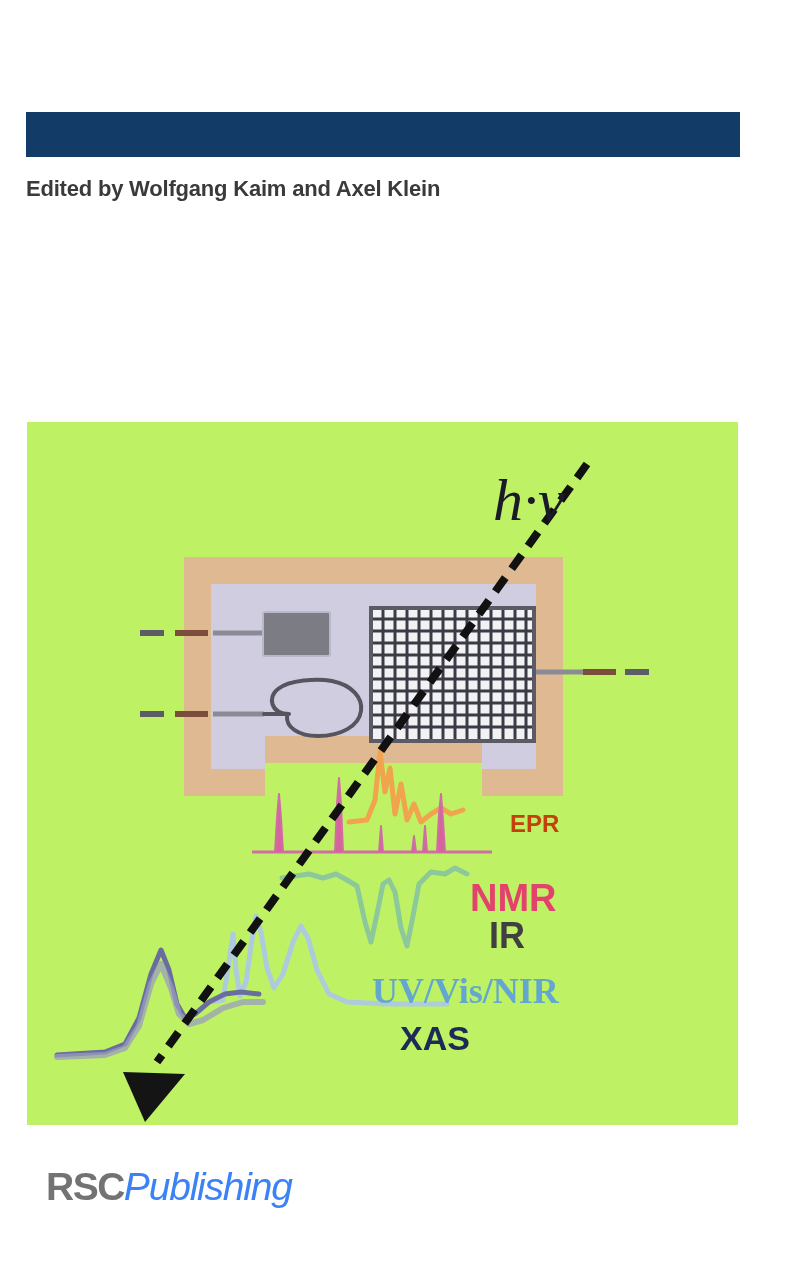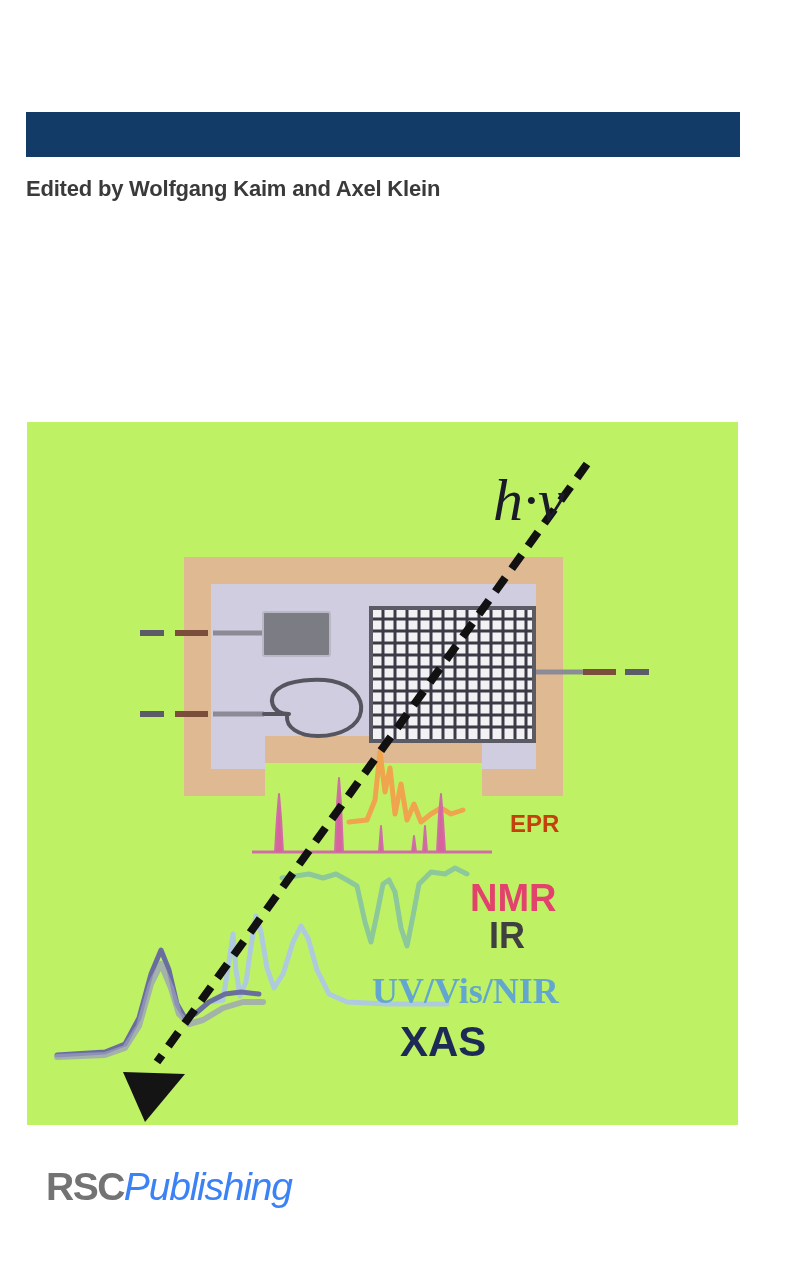--- a/index.html
+++ b/index.html
@@ -83,21 +83,21 @@
     position: absolute;
     font-family: "Liberation Sans", sans-serif;
     font-weight: 700;
     white-space: nowrap;
     line-height: 1;
   }
   .tech-epr   { left: 510px; top: 812px; font-size: 24px; color: #c2410c; }
   .tech-nmr   { left: 470px; top: 861px; font-size: 38px; color: #e2436d; margin-top: 18px; }
   .tech-ir    { left: 489px; top: 918px; font-size: 36px; color: #404040; }
   .tech-uv    { left: 372px; top: 973px; font-size: 36px; color: #63a6cf; font-family: Liberation Serif, serif; }
-  .tech-xas   { left: 400px; top: 1021px; font-size: 42px; color: #1c2a55; }
+  .tech-xas   { left: 400px; top: 1021px; font-size: 34px; color: #1c2a55; }
 
   
   .logo {
     position: absolute;
     left: 26px;
     top: 1167px;
     font-family: "Liberation Sans", sans-serif;
     font-size: 39px;
     line-height: 1;
     white-space: nowrap;

